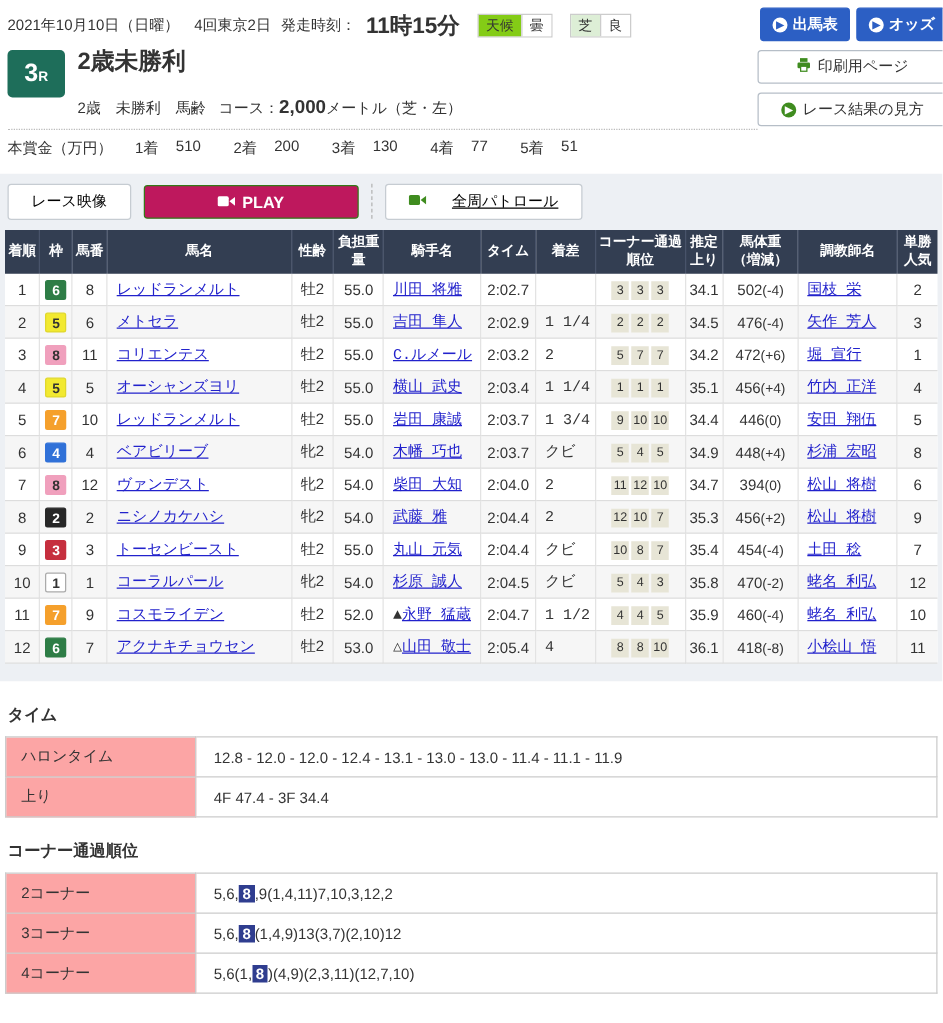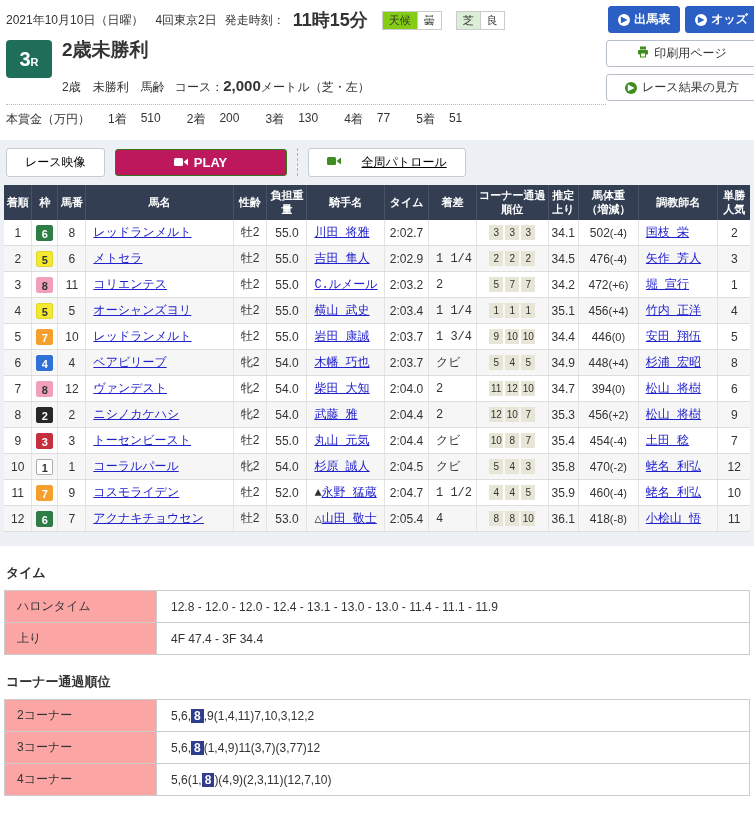--- a/index.html
+++ b/index.html
@@ -470,21 +470,21 @@
   <div class="section">
     <div class="sec-title">コーナー通過順位</div>
     <table class="kv">
       <tbody>
           <tr>
             <th>2コーナー</th>
             <td><span>5,6,</span><span class="chl">8</span><span>,9(1,4,11)7,10,3,12,2</span></td>
           </tr>
           <tr>
             <th>3コーナー</th>
-            <td><span>5,6,</span><span class="chl">8</span><span>(1,4,9)11(3,7)(3,77)12</span></td>
+            <td><span>5,6,</span><span class="chl">8</span><span>(1,4,9)13(3,7)(2,10)12</span></td>
           </tr>
           <tr>
             <th>4コーナー</th>
             <td><span>5,6(1,</span><span class="chl">8</span><span>)(4,9)(2,3,11)(12,7,10)</span></td>
           </tr>
         </tbody>
     </table>
   </div>
 
   <div class="section">

